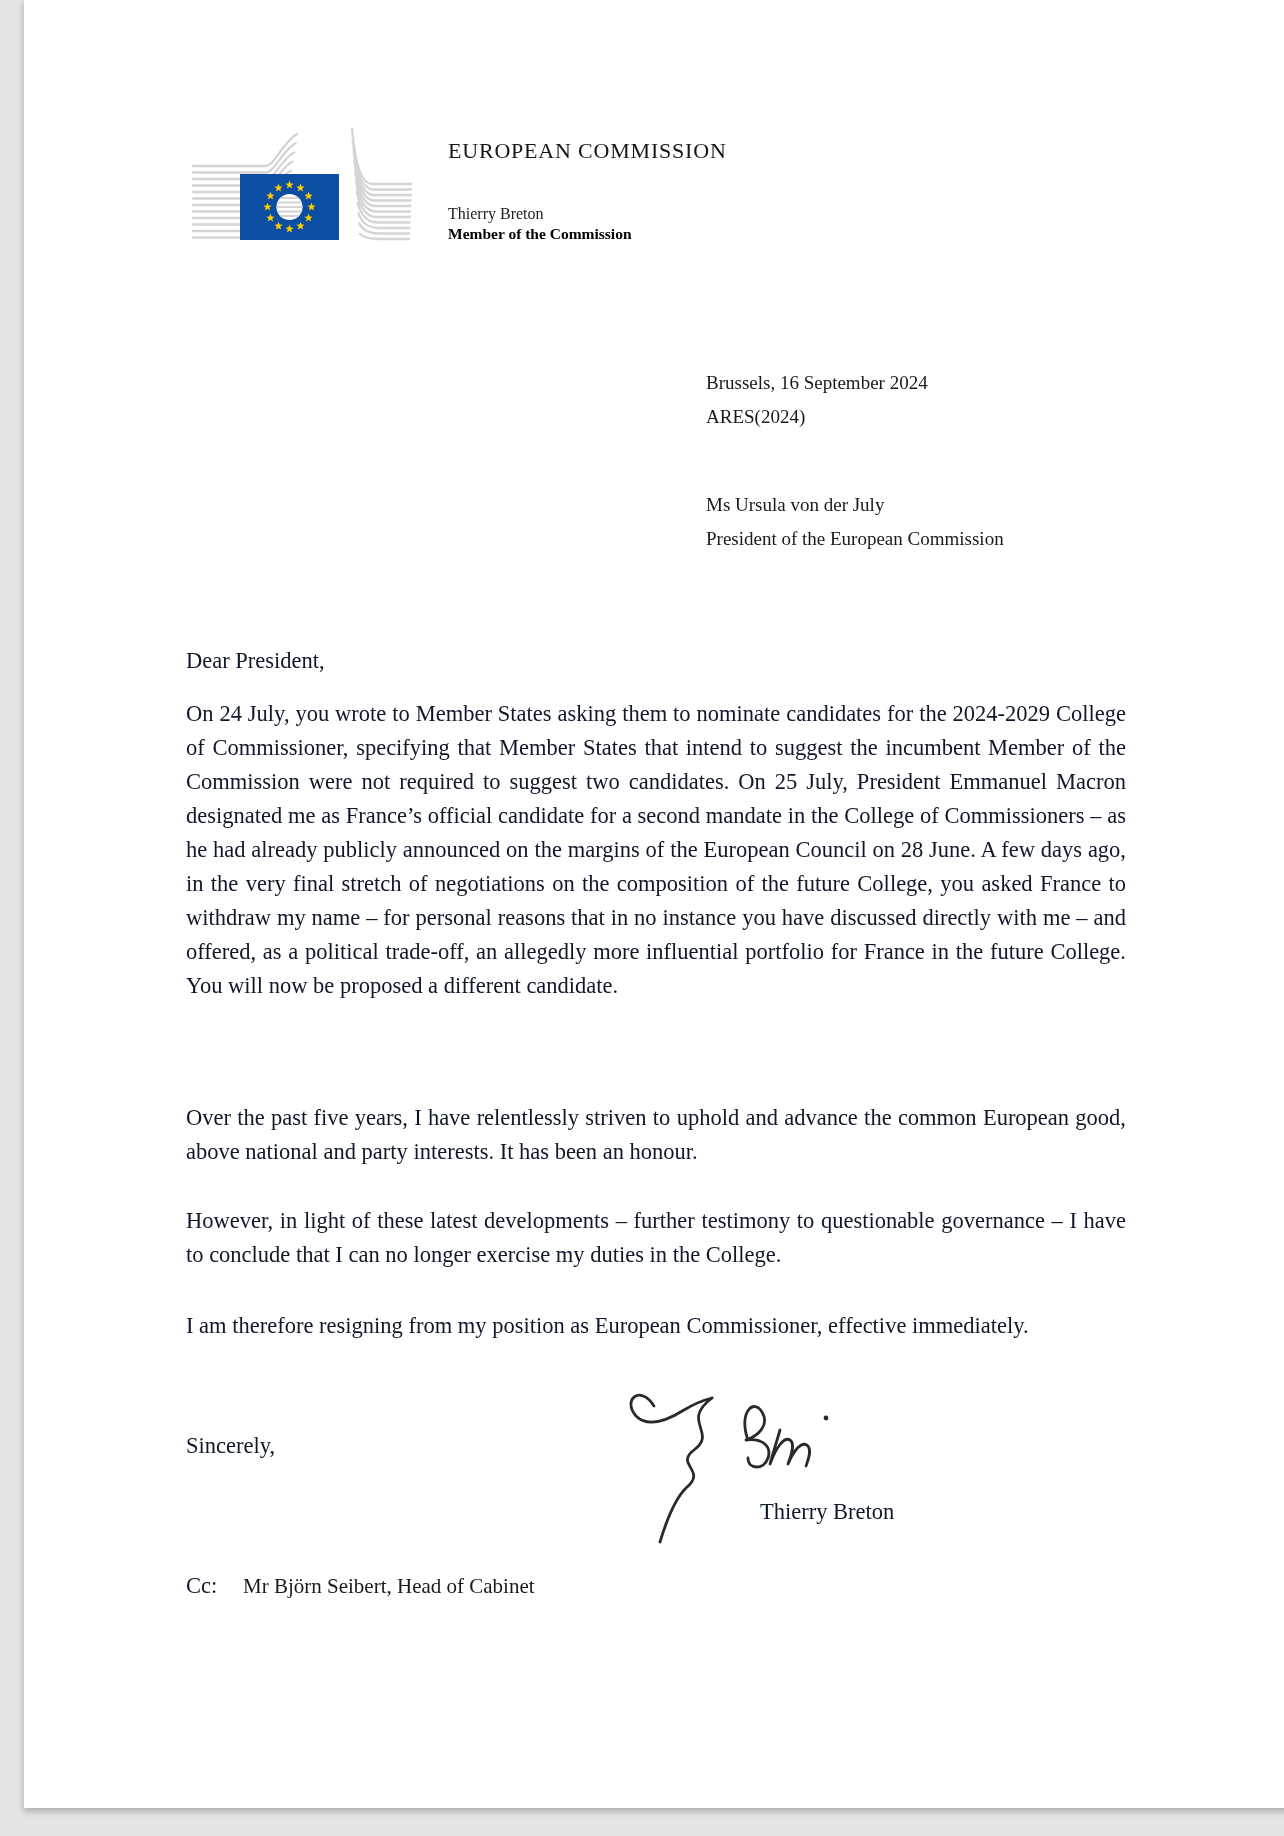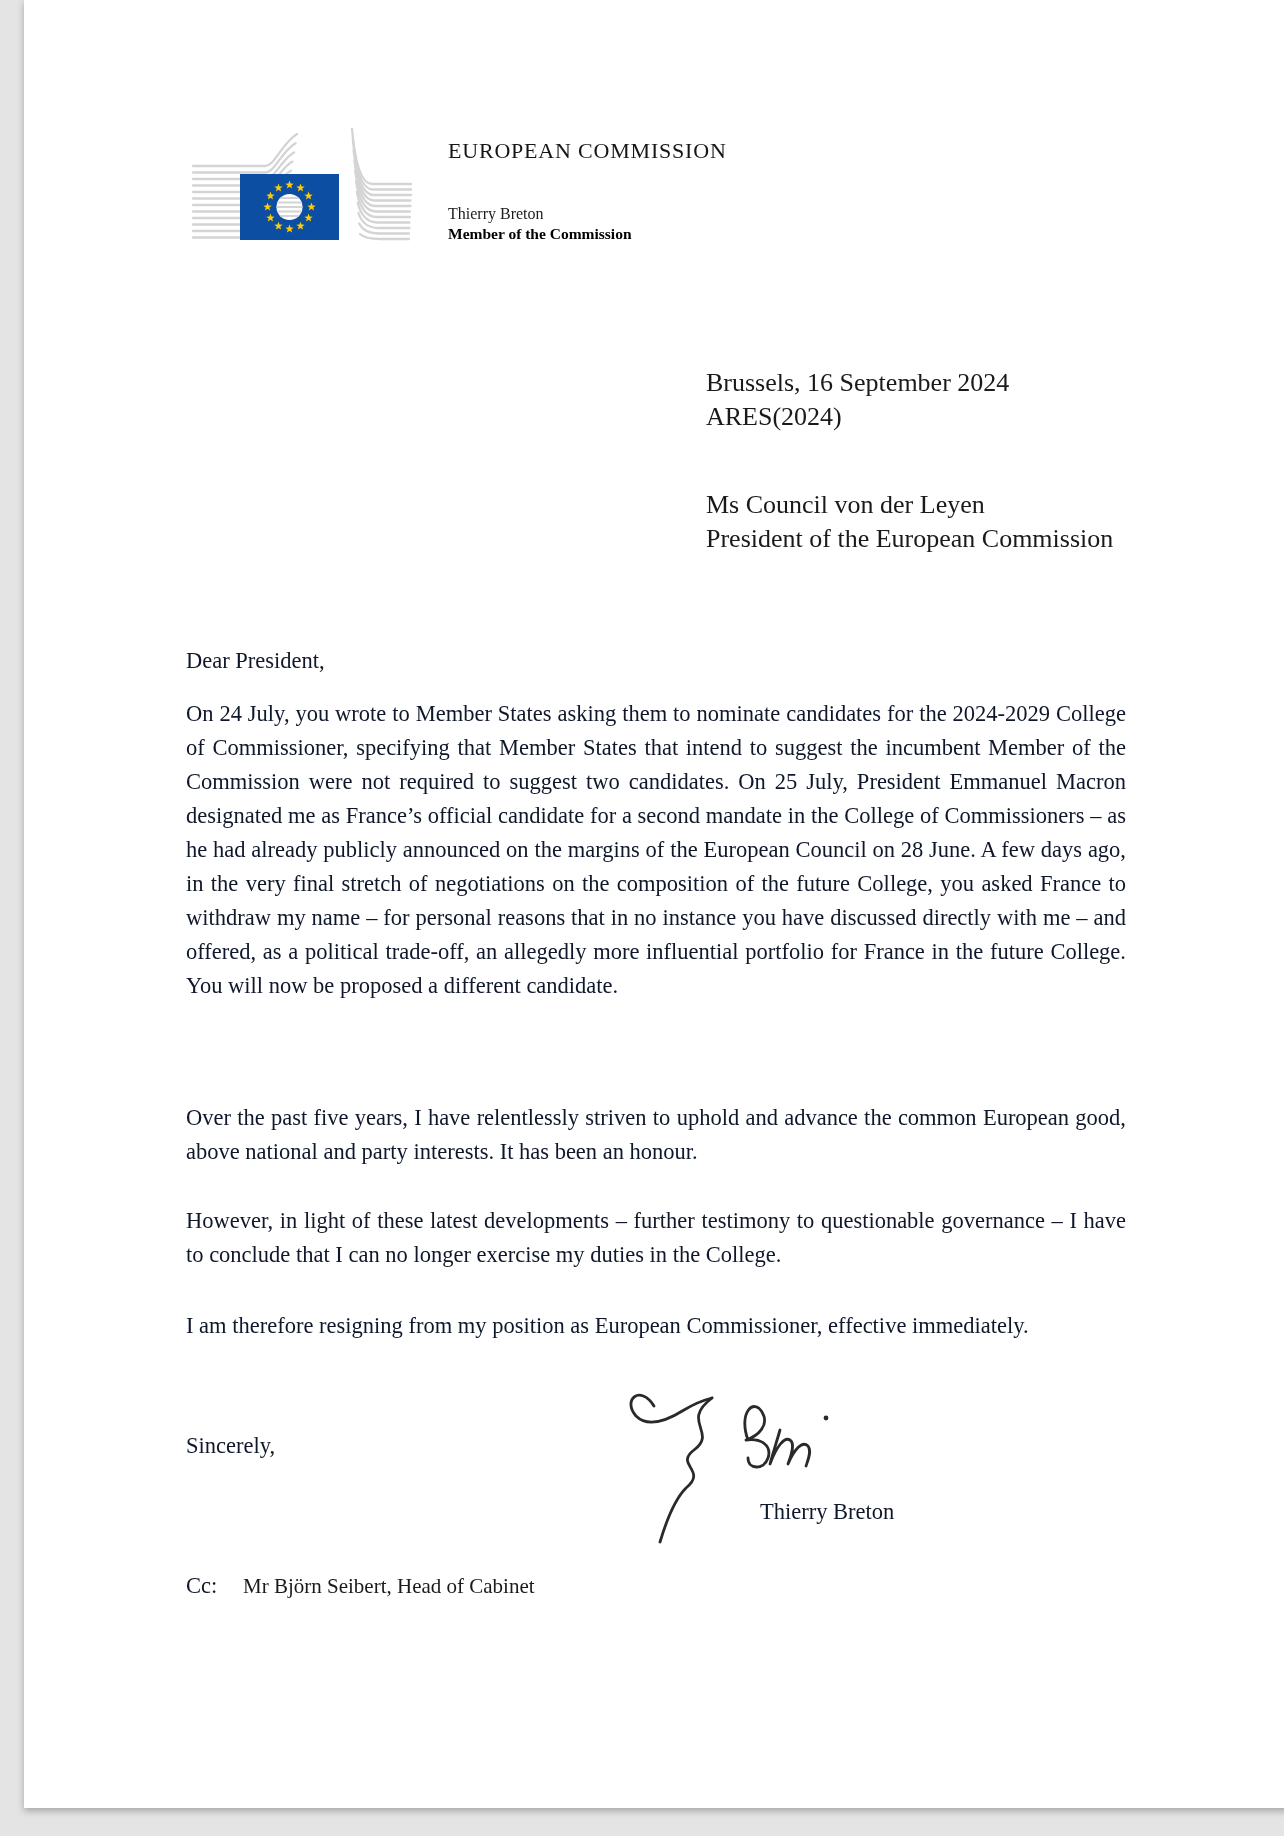--- a/index.html
+++ b/index.html
@@ -15,21 +15,21 @@
     position:absolute;left:24px;top:0;width:1268px;height:1808px;
     background:#ffffff;
     box-shadow:0 3px 7px rgba(0,0,0,0.28);
   }
   .abs{position:absolute;}
   .org-title{
     font-size:22px;letter-spacing:0.8px;color:#161616;white-space:nowrap;
   }
   .sender-name{font-size:16px;color:#1c1c1c;white-space:nowrap;}
   .sender-title{font-size:15.5px;font-weight:bold;color:#000000;white-space:nowrap;}
-  .meta-line,.recipient-line{font-size:26px;line-height:34px;white-space:nowrap;}
+  .meta-line,.recipient-line{font-size:19px;line-height:34px;white-space:nowrap;}
   .body-text{font-size:22.5px;line-height:34px;color:#0f172a;}
   .para{
     width:940px;text-align:justify;margin:0;
   }
   .nowrap{white-space:nowrap;}
   .cc-entries div{font-size:21px;line-height:34px;white-space:nowrap;}
   svg{display:block;}
 </style>
 </head>
 <body>
@@ -102,21 +102,21 @@
   <div class="abs org-title" style="left:424px;top:138px;">EUROPEAN COMMISSION</div>
   <div class="abs sender-name" style="left:424px;top:205px;">Thierry Breton</div>
   <div class="abs sender-title" style="left:424px;top:225px;">Member of the Commission</div>
 
   <div class="abs" style="left:682px;top:366px;">
     <div class="meta-line">Brussels, 16 September 2024</div>
     <div class="meta-line">ARES(2024)</div>
   </div>
 
   <div class="abs" style="left:682px;top:488px;">
-    <div class="recipient-line">Ms Council von der Leyen</div>
+    <div class="recipient-line">Ms Ursula von der July</div>
     <div class="recipient-line">President of the European Commission</div>
   </div>
 
   <div class="abs body-text nowrap" style="left:162px;top:644px;">Dear President,</div>
 
   <p class="abs body-text para" style="left:162px;top:697px;">On 24 July, you wrote to Member States asking them to nominate candidates for the 2024-2029 College of Commissioner, specifying that Member States that intend to suggest the incumbent Member of the Commission were not required to suggest two candidates. On 25 July, President Emmanuel Macron designated me as France’s official candidate for a second mandate in the College of Commissioners – as he had already publicly announced on the margins of the European Council on 28 June. A few days ago, in the very final stretch of negotiations on the composition of the future College, you asked France to withdraw my name – for personal reasons that in no instance you have discussed directly with me – and offered, as a political trade-off, an allegedly more influential portfolio for France in the future College. You will now be proposed a different candidate.</p>
 
   <p class="abs body-text para" style="left:162px;top:1101px;">Over the past five years, I have relentlessly striven to uphold and advance the common European good, above national and party interests. It has been an honour.</p>
 
   <p class="abs body-text para" style="left:162px;top:1204px;">However, in light of these latest developments – further testimony to questionable governance – I have to conclude that I can no longer exercise my duties in the College.</p>

